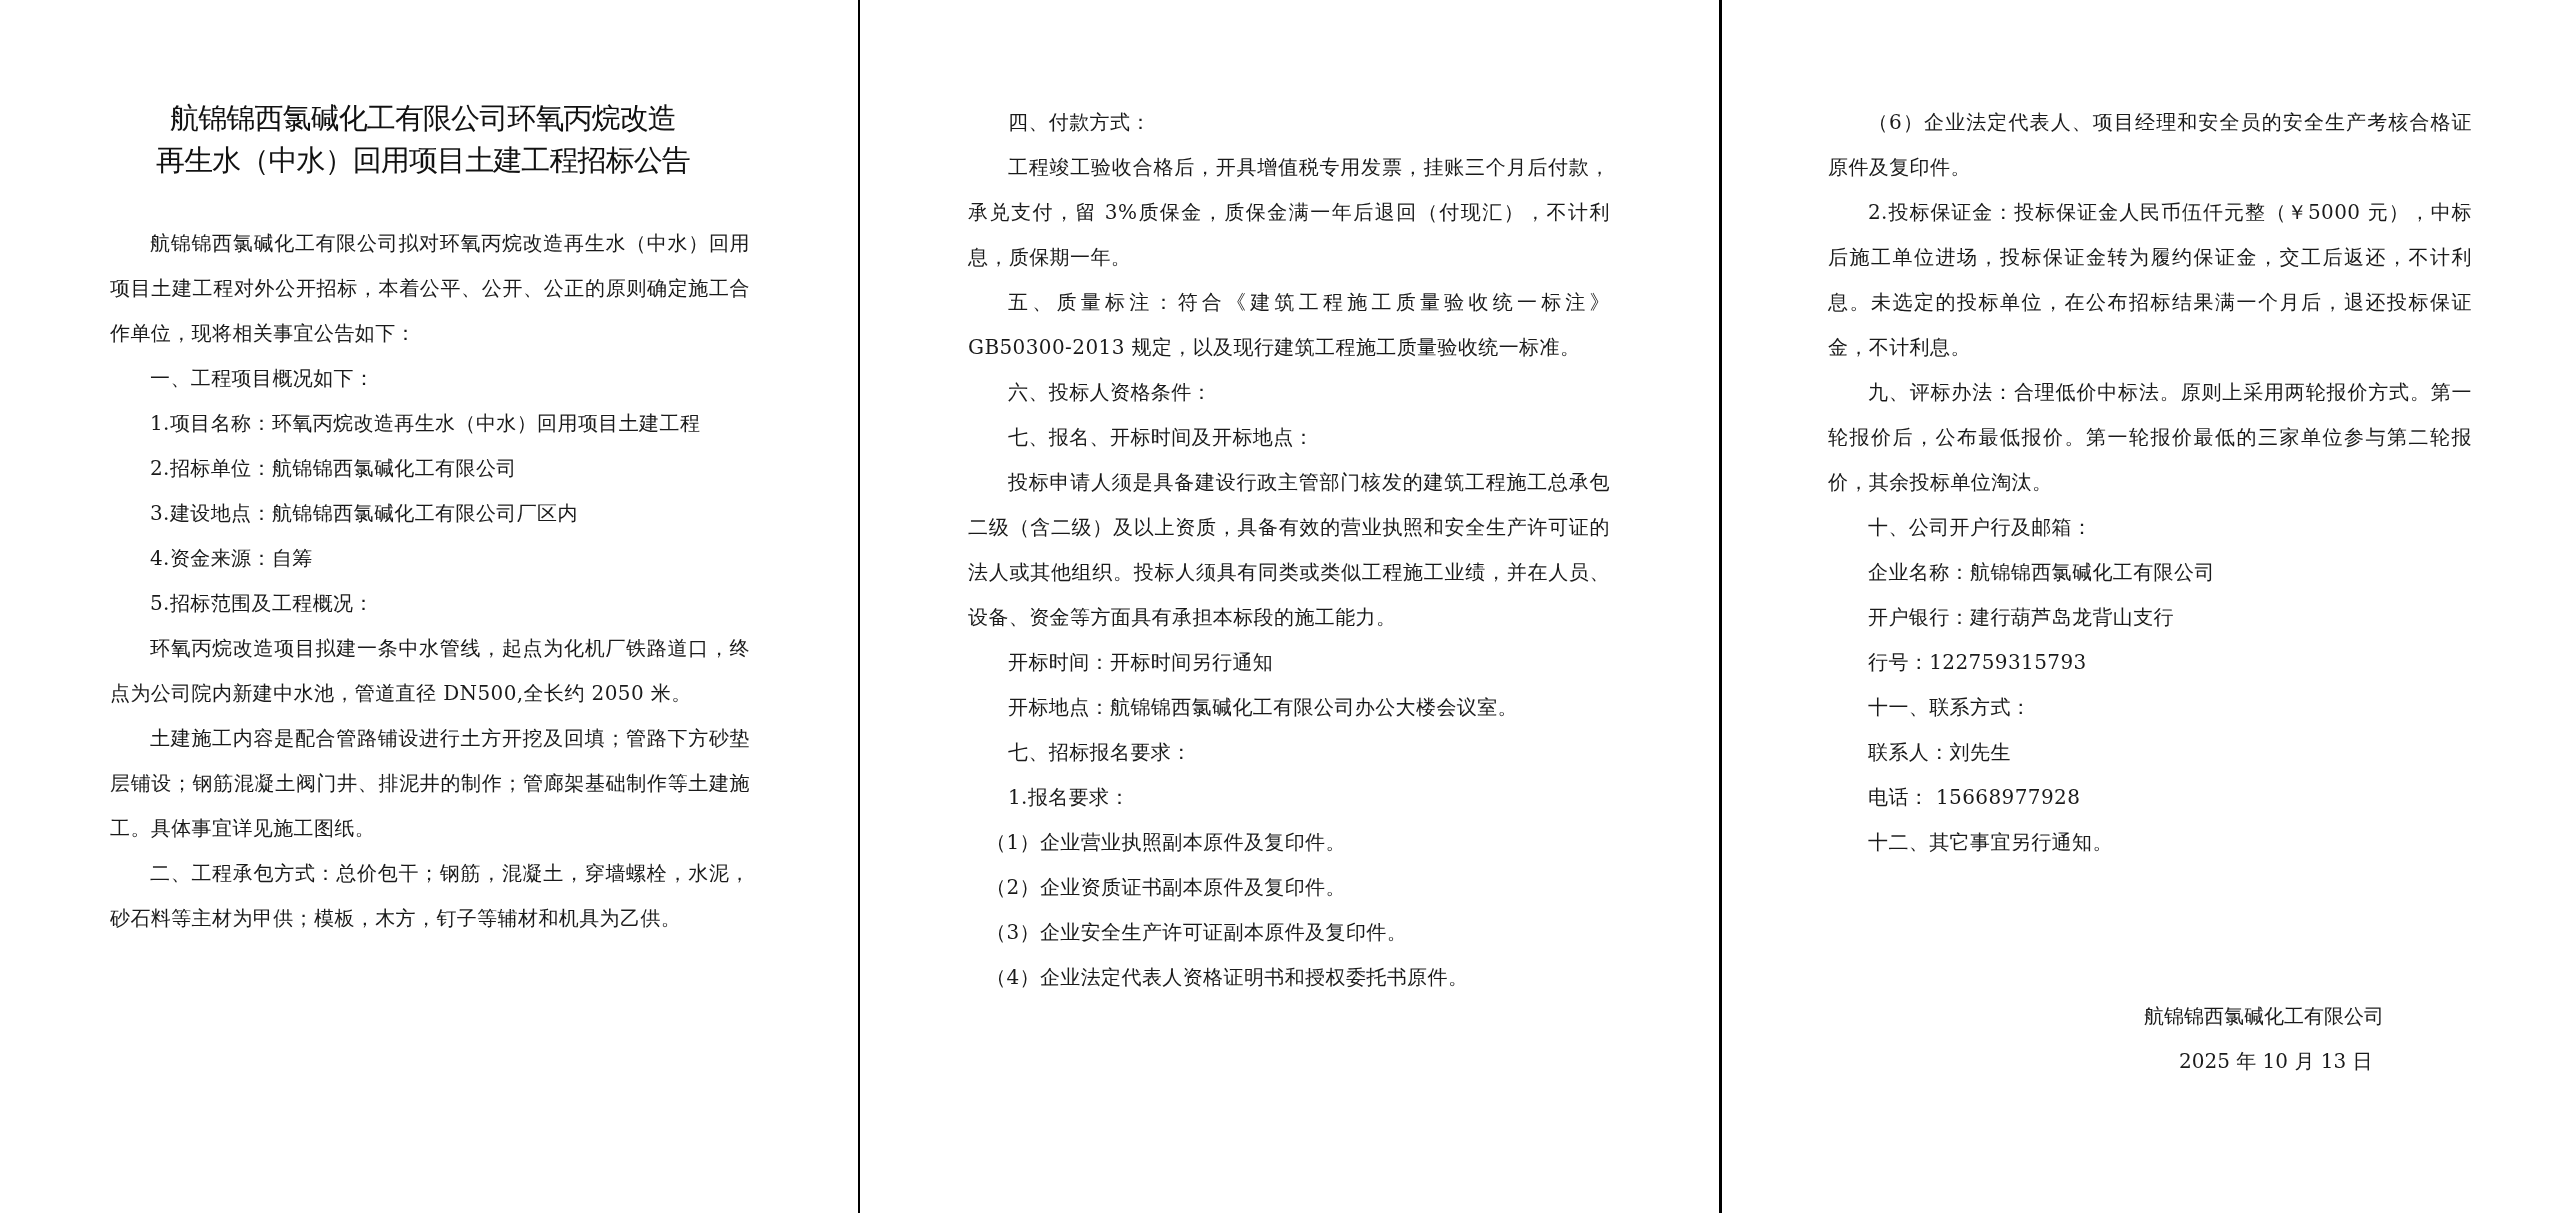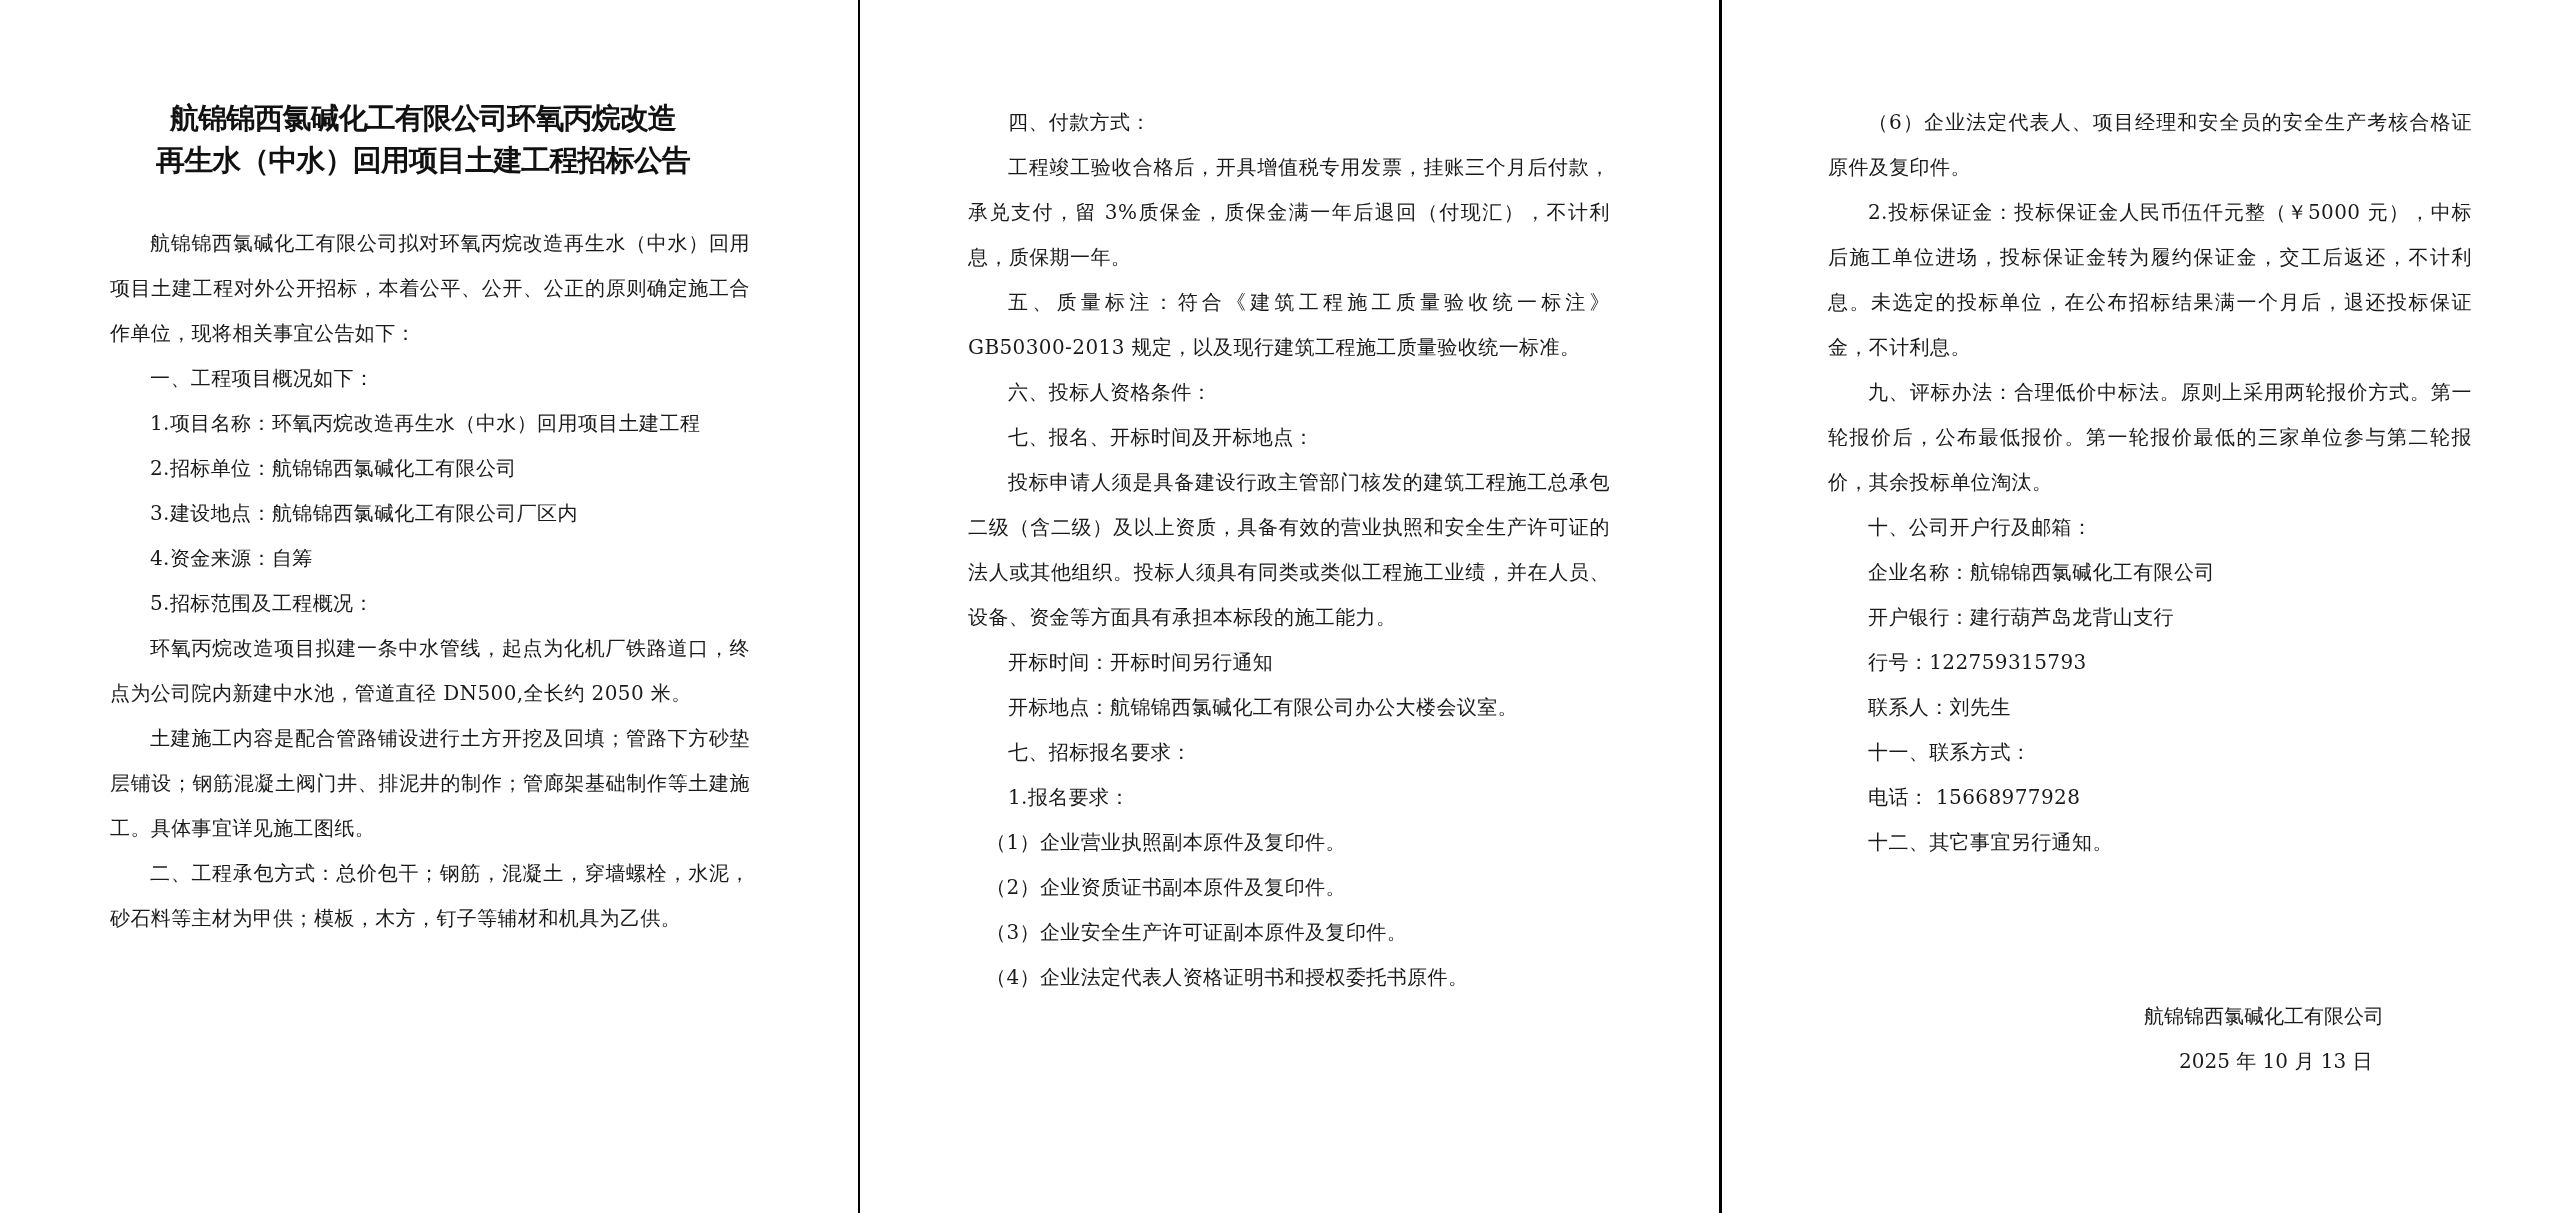--- a/index.html
+++ b/index.html
@@ -34,21 +34,21 @@
     #sep-1 { left: 858px; }
     #sep-2 { left: 1719px; }
 
     .title {
       position: absolute;
       top: 97px;
       left: 86px;
       width: 674px;
       text-align: center;
       font-family: "DejaVu Serif", "Liberation Serif", serif;
-      font-weight: bold;
+      font-weight: normal;
       font-size: 29px;
       line-height: 42px;
       letter-spacing: -0.9px;
       color: #111111;
     }
     .title div { white-space: nowrap; }
 
     .body {
       position: absolute;
       font-size: 20px;
@@ -125,22 +125,22 @@
 
 <div class="page" id="page-3"></div>
 <div class="body" id="p3-body">
   <p>（6）企业法定代表人、项目经理和安全员的安全生产考核合格证原件及复印件。</p>
   <p>2.投标保证金：投标保证金人民币伍仟元整（￥5000 元），中标后施工单位进场，投标保证金转为履约保证金，交工后返还，不计利息。未选定的投标单位，在公布招标结果满一个月后，退还投标保证金，不计利息。</p>
   <p>九、评标办法：合理低价中标法。原则上采用两轮报价方式。第一轮报价后，公布最低报价。第一轮报价最低的三家单位参与第二轮报价，其余投标单位淘汰。</p>
   <p>十、公司开户行及邮箱：</p>
   <p>企业名称：航锦锦西氯碱化工有限公司</p>
   <p>开户银行：建行葫芦岛龙背山支行</p>
   <p>行号：122759315793</p>
+  <p>十一、联系方式：</p>
   <p>联系人：刘先生</p>
-  <p>十一、联系方式：</p>
   <p>电话：  15668977928</p>
   <p>十二、其它事宜另行通知。</p>
 </div>
 
 <div class="signature">
   <div class="org">航锦锦西氯碱化工有限公司</div>
   <div class="date">2025 年 10 月 13 日</div>
 </div>
 
 

